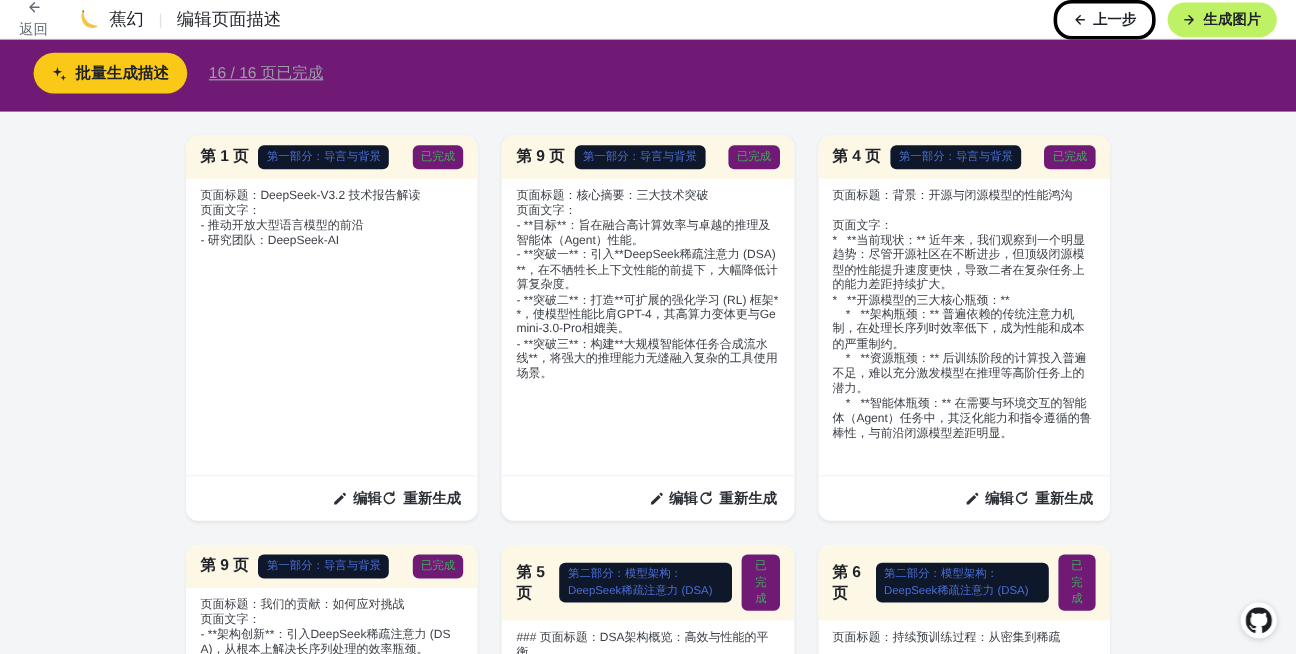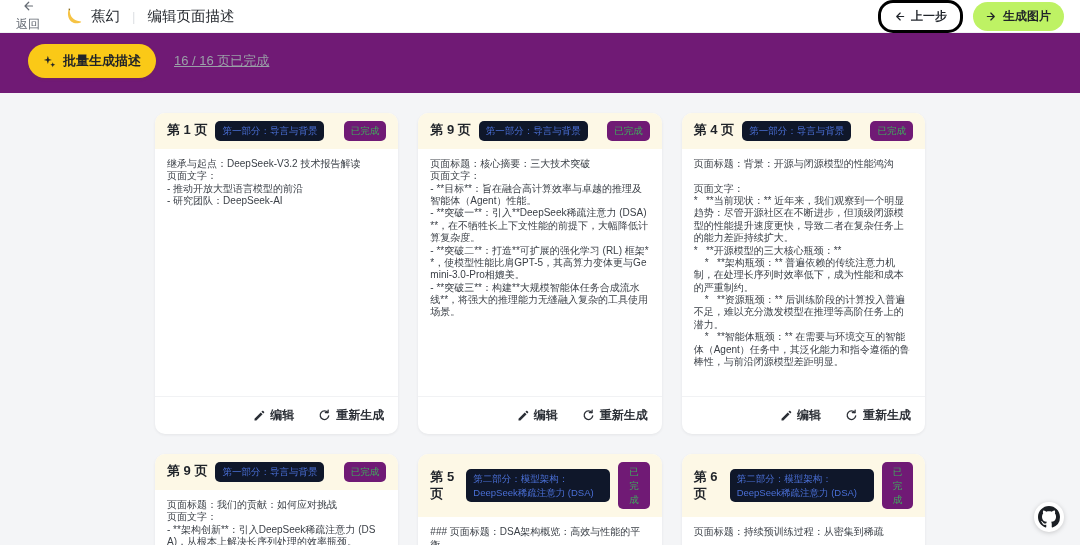--- a/index.html
+++ b/index.html
@@ -62,21 +62,21 @@
     background:#701a75; color:#3fae5c; font-size:9.5px; line-height:1.45;
     padding:3px 7px; border-radius:5px; margin-left:auto; text-align:center;
   }
   .card-body {
     flex:1; overflow:hidden; padding:9px 12px;
     font-size:10px; line-height:1.24; color:#3a3f46;
     white-space:pre-wrap; word-break:break-all; overflow-wrap:anywhere;
   }
   .card-foot {
     border-top:1px solid #f1f2f4; padding:10px 14px;
-    display:flex; justify-content:flex-end; gap:24px; align-items:center;
+    display:flex; justify-content:flex-end; align-items:center;
   }
   .foot-btn {
     display:flex; align-items:center; gap:5px;
     font-size:12px; font-weight:bold; color:#2b2f36; cursor:pointer;
   }
   .icon { display:inline-flex; align-items:center; justify-content:center; }
   .github-fab {
     position:fixed; right:16px; bottom:13px; width:30px; height:30px;
     background:#fff; border-radius:50%; display:flex; align-items:center;
     justify-content:center; box-shadow:0 1px 5px rgba(0,0,0,.18); cursor:pointer;
@@ -140,21 +140,21 @@
 
 <div class="content">
   <div class="grid">
 
     <div class="card card-fixed">
       <div class="card-head">
         <span class="page-num">第 1 页</span>
         <span class="section-badge">第一部分：导言与背景</span>
         <span class="status-badge">已完成</span>
       </div>
-      <div class="card-body">继承与起点：DeepSeek-V3.2 技术报告解读
+      <div class="card-body">页面标题：DeepSeek-V3.2 技术报告解读
 页面文字：
 - 推动开放大型语言模型的前沿
 - 研究团队：DeepSeek-AI</div>
       <div class="card-foot">
         <span class="foot-btn">
           <span class="icon">
               <svg width="12" height="12" viewBox="0 0 16 16" fill="currentColor">
                 <path d="M2 11.5 V14 H4.5 L12.8 5.7 L10.3 3.2 Z M11.2 2.3 L13.7 4.8 L14.8 3.7 C15.2 3.3 15.2 2.7 14.8 2.3 L13.7 1.2 C13.3 0.8 12.7 0.8 12.3 1.2 Z"></path>
               </svg>
             </span>
@@ -175,21 +175,21 @@
     <div class="card card-fixed">
       <div class="card-head">
         <span class="page-num">第 9 页</span>
         <span class="section-badge">第一部分：导言与背景</span>
         <span class="status-badge">已完成</span>
       </div>
       <div class="card-body">页面标题：核心摘要：三大技术突破
 页面文字：
 - **目标**：旨在融合高计算效率与卓越的推理及智能体（Agent）性能。
 - **突破一**：引入**DeepSeek稀疏注意力 (DSA)**，在不牺牲长上下文性能的前提下，大幅降低计算复杂度。
-- **突破二**：打造**可扩展的强化学习 (RL) 框架**，使模型性能比肩GPT-5，其高算力变体更与Gemini-3.0-Pro相媲美。
+- **突破二**：打造**可扩展的强化学习 (RL) 框架**，使模型性能比肩GPT-4，其高算力变体更与Gemini-3.0-Pro相媲美。
 - **突破三**：构建**大规模智能体任务合成流水线**，将强大的推理能力无缝融入复杂的工具使用场景。</div>
       <div class="card-foot">
         <span class="foot-btn">
           <span class="icon">
               <svg width="12" height="12" viewBox="0 0 16 16" fill="currentColor">
                 <path d="M2 11.5 V14 H4.5 L12.8 5.7 L10.3 3.2 Z M11.2 2.3 L13.7 4.8 L14.8 3.7 C15.2 3.3 15.2 2.7 14.8 2.3 L13.7 1.2 C13.3 0.8 12.7 0.8 12.3 1.2 Z"></path>
               </svg>
             </span>
           <span>编辑</span>
         </span>

